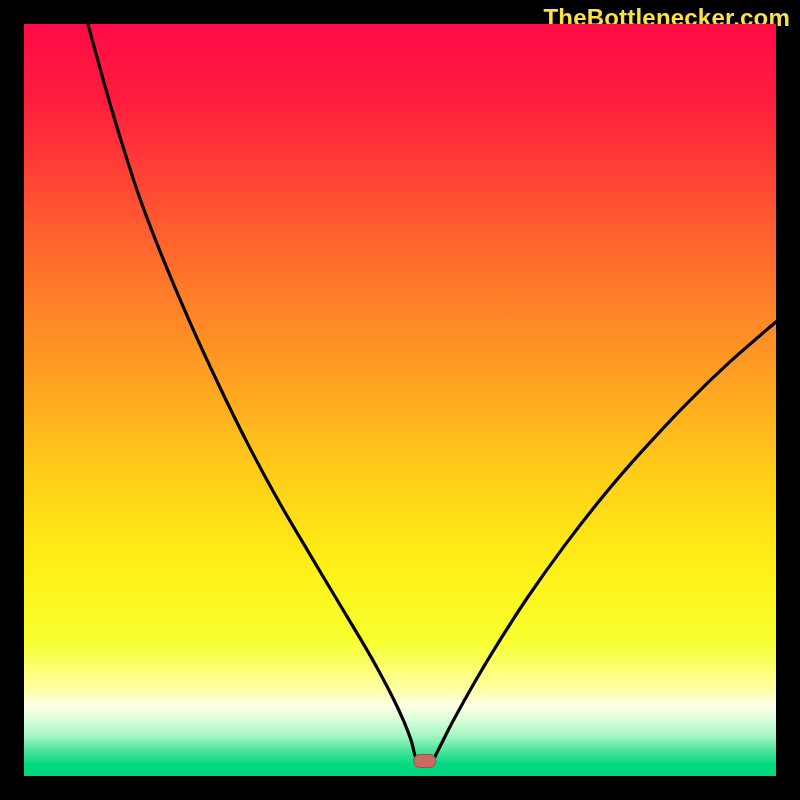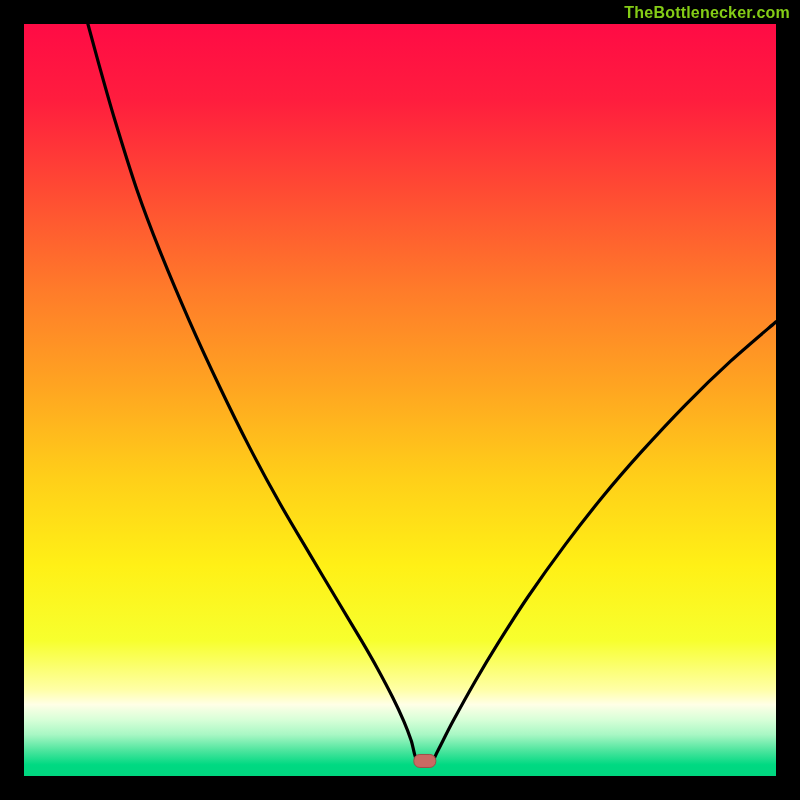--- a/index.html
+++ b/index.html
@@ -21,23 +21,23 @@
     position: absolute;
     left: 24px;
     top: 24px;
     width: 752px;
     height: 752px;
   }
   .attribution {
     position: absolute;
     top: 4px;
     right: 10px;
-    font-size: 16px;
+    font-size: 24px;
     font-weight: 600;
-    color: #84cc16;
+    color: #fde047;
     letter-spacing: 0.2px;
   }
 </style>
 </head>
 <body>
 
 <div class="stage">
   <div class="attribution">TheBottlenecker.com</div>
 
   <svg class="plot" viewBox="0 0 752 752" preserveAspectRatio="none">

